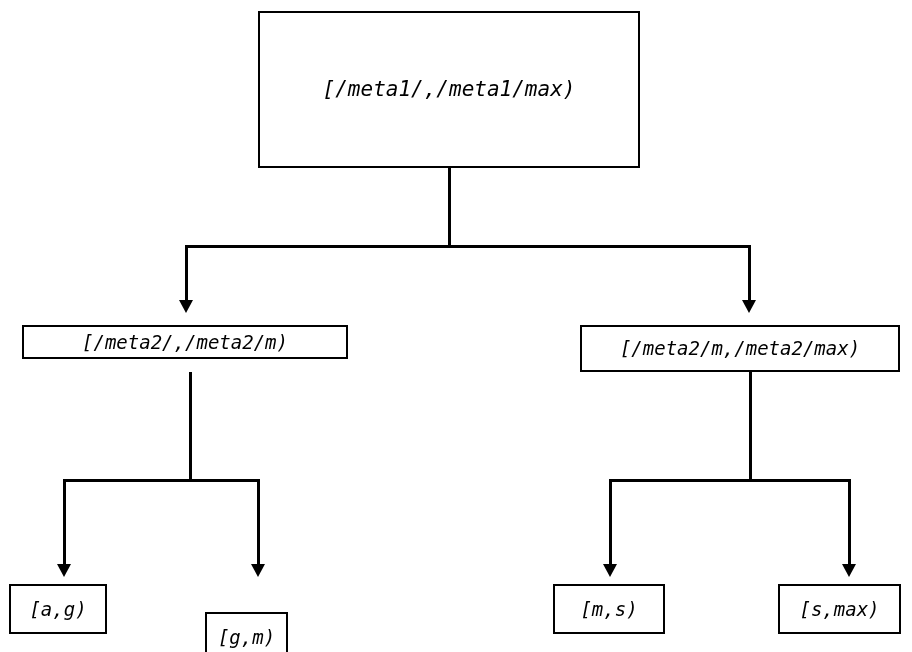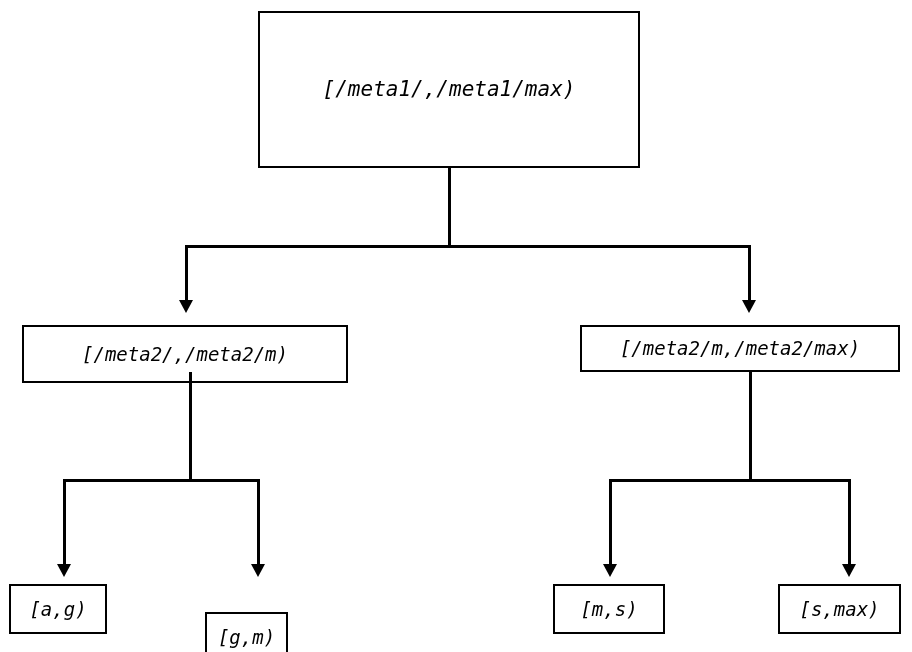--- a/index.html
+++ b/index.html
@@ -33,21 +33,21 @@
     left: 258px;
     top: 11px;
     width: 382px;
     height: 157px;
     font-size: 21px;
   }
   .node-mid-left {
     left: 22px;
     top: 325px;
     width: 326px;
-    height: 58px;
+    height: 34px;
     font-size: 19px;
   }
   .node-mid-right {
     left: 580px;
     top: 325px;
     width: 320px;
     height: 47px;
     font-size: 19px;
     align-items: center;
   }

